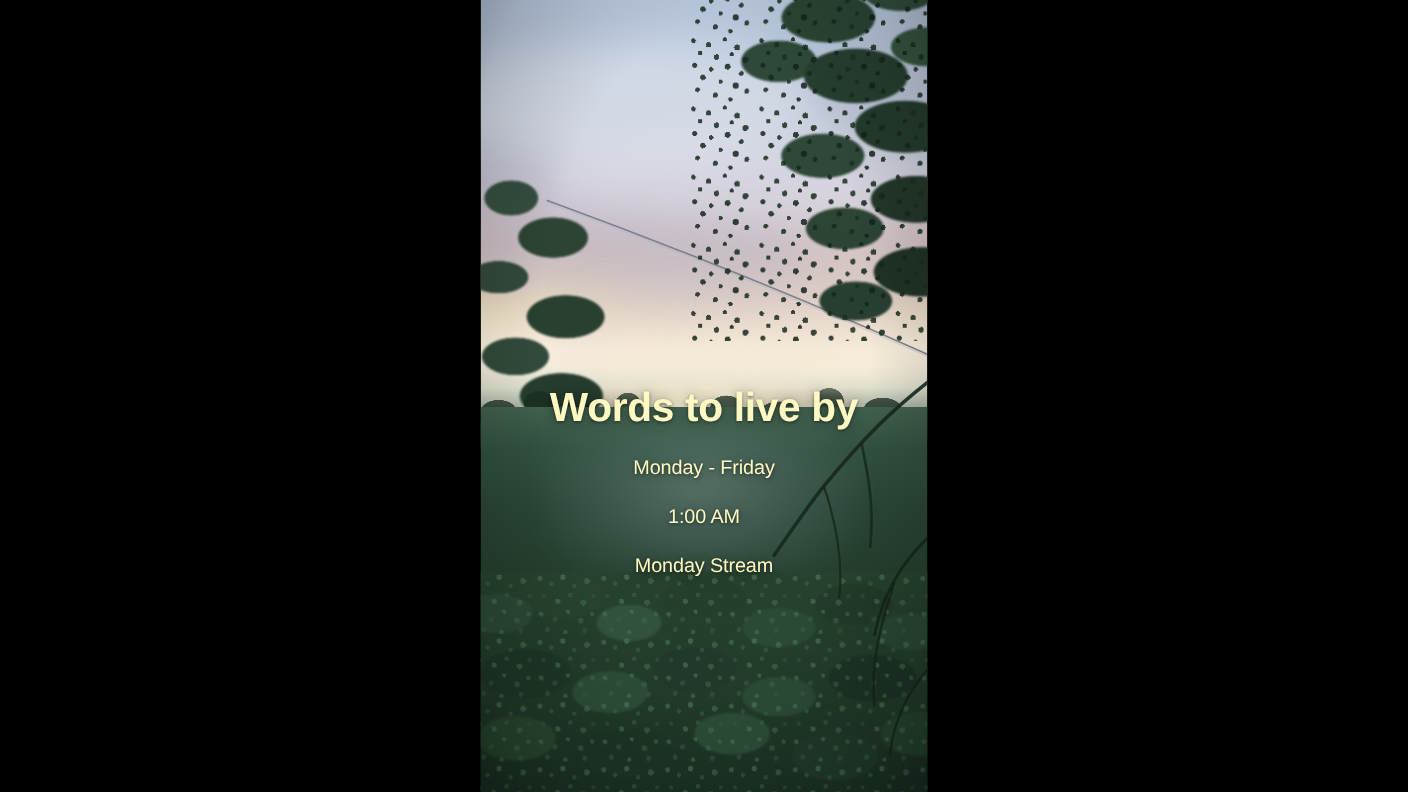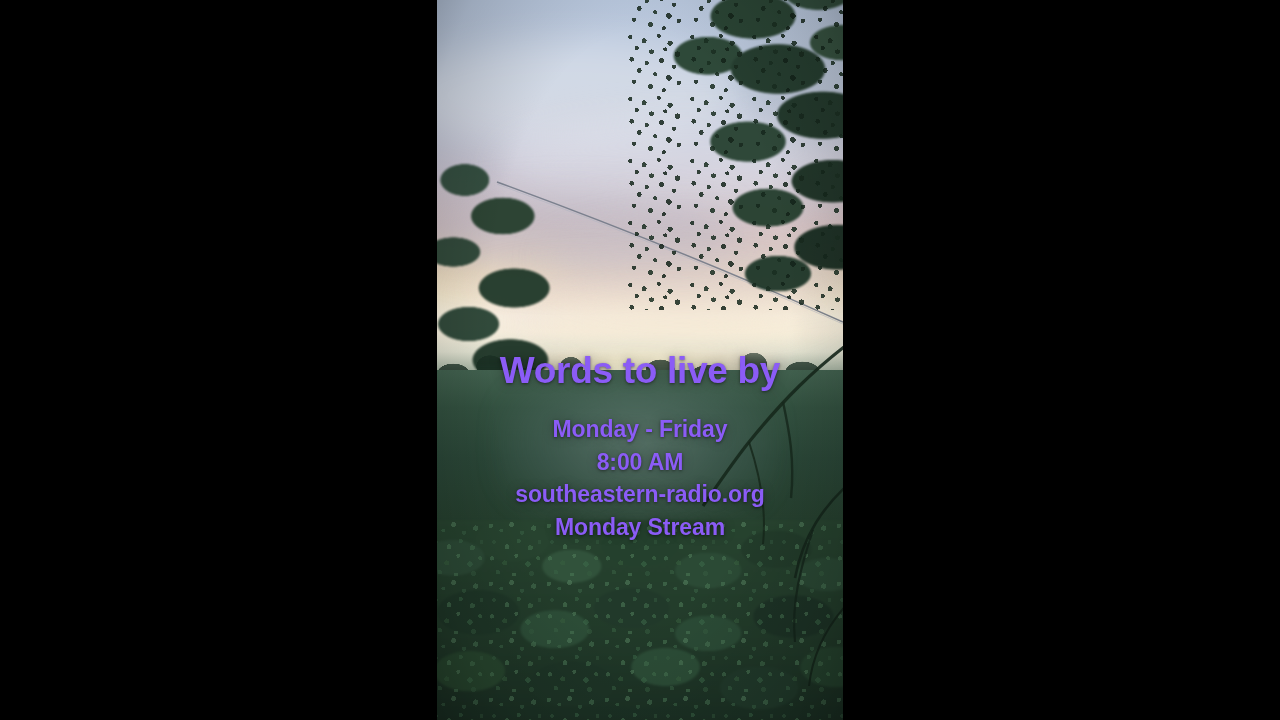--- a/index.html
+++ b/index.html
@@ -262,37 +262,38 @@
     pointer-events: none;
   }
 
   
   #caption-overlay {
     position: absolute;
     left: 0;
     top: 352px;
     width: 406px;
     text-align: center;
-    color: #8b5cf6;
+    color: #fef9c3;
     text-shadow: 0 1px 3px rgba(0,0,0,.45), 0 0 12px rgba(0,0,0,.28);
     pointer-events: none;
   }
 
   #caption-title {
     font-size: 37px;
     font-weight: 700;
     letter-spacing: -0.3px;
     line-height: 1.05;
   }
 
   .caption-line {
-    font-size: 23px;
-    font-weight: 700;
+    font-size: 18px;
+    font-weight: 400;
     line-height: 1.42;
     letter-spacing: -0.1px;
+    margin-top: 19px;
   }
 
   #caption-lines { margin-top: 22px; }
 </style>
 </head>
 <body>
 
 <div id="stage">
 
   <div id="letterbox-left" style="position:absolute;left:0;top:0;width:437px;height:720px;background:#000;"></div>
@@ -334,20 +335,19 @@
       <path d="M 150 200 C 138 236 128 272 132 312" stroke="#14241a" stroke-width="2.2" fill="none" opacity="0.8"></path>
       <path d="M 190 268 C 166 292 150 320 146 356" stroke="#132218" stroke-width="2.0" fill="none" opacity="0.75"></path>
     </svg>
 
     <div class="vignette"></div>
 
     <div id="caption-overlay">
       <div id="caption-title">Words to live by</div>
       <div id="caption-lines">
         <div class="caption-line">Monday - Friday</div>
-        <div class="caption-line">8:00 AM</div>
-        <div class="caption-line">southeastern-radio.org</div>
+        <div class="caption-line">1:00 AM</div>
         <div class="caption-line">Monday Stream</div>
       </div>
     </div>
 
   </div>
 </div>
 
 </body></html>

